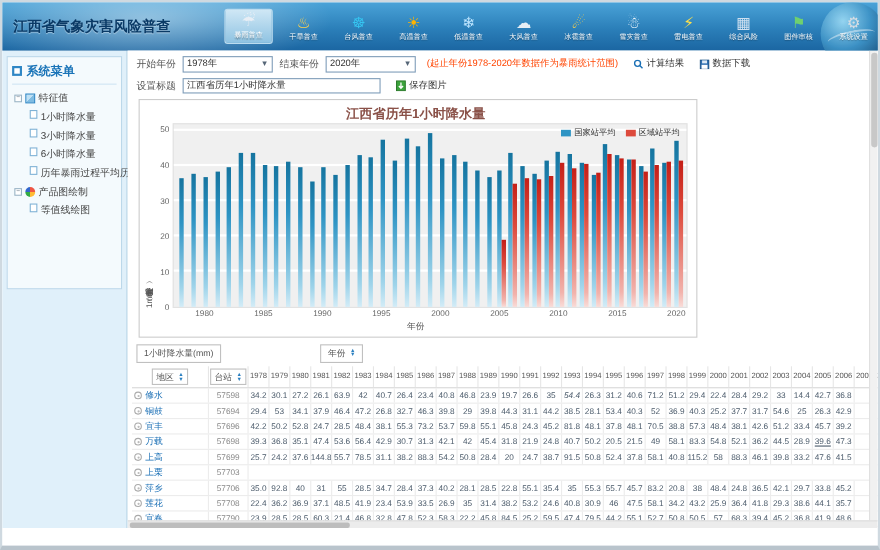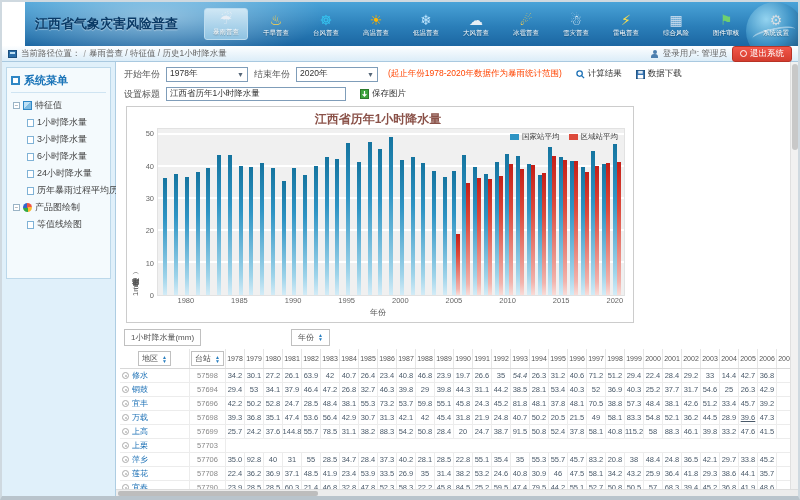--- a/index.html
+++ b/index.html
@@ -1,21 +1,21 @@
 <!DOCTYPE html>
 <html><head>
 <meta charset="utf-8">
 <style>
   * { margin:0; padding:0; box-sizing:border-box; }
   html,body { width:800px; height:500px; overflow:hidden; background:#e9eef2;
     font-family:"Liberation Sans","DejaVu Sans",sans-serif; }
   .app { width:800px; height:500px; border:2px solid #cfd9e0; border-bottom:4px solid #b9c4cc; background:#fff; position:relative; overflow:hidden; }
 
   
-  .header { height:44px; background:linear-gradient(180deg,#4aa3d8 0%,#2b7fb9 55%,#1b66a2 100%); position:relative; display:flex; align-items:center; overflow:hidden;margin-left:23px; }
+  .header { height:44px; background:linear-gradient(180deg,#4aa3d8 0%,#2b7fb9 55%,#1b66a2 100%); position:relative; display:flex; align-items:center; overflow:hidden; }
   .header .swoosh { position:absolute; left:-40px; top:-30px; width:340px; height:90px; border-radius:50%; background:radial-gradient(closest-side,rgba(255,255,255,.45),rgba(255,255,255,0)); pointer-events:none; }
   .titleblock { width:208px; padding-left:10px; line-height:1.25; z-index:2; }
   .titleblock .t1 { font-size:13px; font-weight:bold; color:#0a3a66; text-shadow:0 1px 1px rgba(255,255,255,.45); }
   .titleblock .t2 { font-size:12.5px; font-weight:bold; color:#0a3a66; text-shadow:0 1px 1px rgba(255,255,255,.45); padding-left:14px; }
   .toolbar { display:flex; align-items:flex-end; gap:6px; z-index:2; margin-left:6px; }
   .tool { width:44px; display:flex; flex-direction:column; align-items:center; gap:1px; padding:2px 1px; border-radius:3px; cursor:pointer; }
   .tool.active { background:linear-gradient(180deg,#cfe7f5,#8fc3e2); border:1px solid #bcdcef; }
   .tool .glyph { font-size:14px; line-height:16px; }
   .tool .lbl { font-size:6.5px; color:#fff; white-space:nowrap; text-shadow:0 1px 1px rgba(0,0,0,.35); }
   .globe { position:absolute; right:-6px; top:0px; width:58px; height:58px; border-radius:50%; background:radial-gradient(circle at 35% 30%,#9fdcf5,#3f94c7 45%,#123f66 95%); opacity:.9; z-index:1; }
@@ -37,21 +37,21 @@
   .bodyrow { display:flex; height:434px; }
   .sidebar { width:114px; background:#e0f0fa; border-right:1px solid #aecde2; padding:5px 4px; }
   .side-panel { background:#f4fafd; border:1px solid #bcd8ea; height:212px; padding:5px 4px; }
   .side-title { display:flex; align-items:center; gap:4px; font-size:11px; font-weight:bold; color:#1a74b8; border-bottom:1px solid #cfe4f2; padding-bottom:4px; margin-bottom:4px; }
   .side-title .sq { width:9px; height:9px; border:2px solid #2f87c5; background:#fff; }
   .tree { font-size:9px; color:#444; }
   .tgroup { display:flex; align-items:center; gap:3px; padding:2px 0 2px 2px; cursor:pointer; }
   .toggle { width:7px; height:7px; border:1px solid #9ab4c6; background:#fff; font-size:6px; line-height:5px; text-align:center; color:#567; }
   .gicon0 { width:9px; height:9px; border:1px solid #2f87c5; background:linear-gradient(135deg,#bfe1f5 50%,#7fbce2 50%); }
   .gicon1 { width:9px; height:9px; border-radius:50%; background:conic-gradient(#e54 0 25%,#fb3 25% 50%,#3a4 50% 75%,#36c 75% 100%); }
-  .tleaf { display:flex; align-items:center; gap:3px; padding:2px 0 2px 16px; cursor:pointer; white-space:nowrap; }
+  .tleaf { display:flex; align-items:flex-start; gap:3px; padding:2px 0 2px 16px; cursor:pointer; white-space:nowrap; }
   .doc { width:7px; height:8px; border:1px solid #7fb2d6; background:#fff; flex:none; }
 
   .main { flex:1; position:relative; background:#fff; overflow:hidden; }
 
   
   .ctl-row { display:flex; align-items:center; gap:6px; padding:4px 0 0 8px; font-size:9px; color:#555; height:20px; }
   .sel { width:82px; height:15px; border:1px solid #7f9db9; background:#fff; display:flex; align-items:center; font-size:8.5px; color:#333; padding:0 3px; cursor:pointer; }
   .sel .caret { margin-left:auto; font-size:7px; color:#567; }
   .note { color:#f40; font-size:8.5px; margin-left:4px; }
   .linkbtn { display:flex; align-items:center; gap:3px; font-size:8.5px; color:#333; cursor:pointer; margin-left:8px; }
@@ -155,34 +155,20 @@
           <span class="lbl">图件审核</span>
         </div>
         <div class="tool">
           <span class="glyph" style="color: rgb(215, 221, 227);">⚙</span>
           <span class="lbl">系统设置</span>
         </div>
       </div>
     <div class="globe"></div>
   </div>
 
-  <div class="crumbbar">
-    <span class="crumb-ic"></span>
-    <span>当前路径位置：</span>
-    <span class="crumb-sep">/</span>
-    <span>暴雨普查 / 特征值 / 历史1小时降水量</span>
-    <div class="userarea">
-      <span class="avatar"></span>
-      <span>登录用户: 管理员</span>
-      <span class="logout">
-        <span class="pwr"></span>
-        <span>退出系统</span>
-      </span>
-    </div>
-  </div>
 
   <div class="bodyrow">
 
     <div class="sidebar">
       <div class="side-panel">
         <div class="side-title">
           <span class="sq"></span>
           <span>系统菜单</span>
         </div>
         <div class="tree" id="tree">
@@ -195,24 +181,20 @@
               <span class="doc"></span>
               <span>1小时降水量</span>
             </div>
             <div class="tleaf">
               <span class="doc"></span>
               <span>3小时降水量</span>
             </div>
             <div class="tleaf">
               <span class="doc"></span>
               <span>6小时降水量</span>
-            </div>
-            <div class="tleaf">
-              <span class="doc"></span>
-              <span>24小时降水量</span>
             </div>
             <div class="tleaf">
               <span class="doc"></span>
               <span>历年暴雨过程平均历时数</span>
             </div>
             <div class="tgroup">
               <span class="toggle">−</span>
               <span class="gicon1"></span>
               <span>产品图绘制</span>
             </div>

